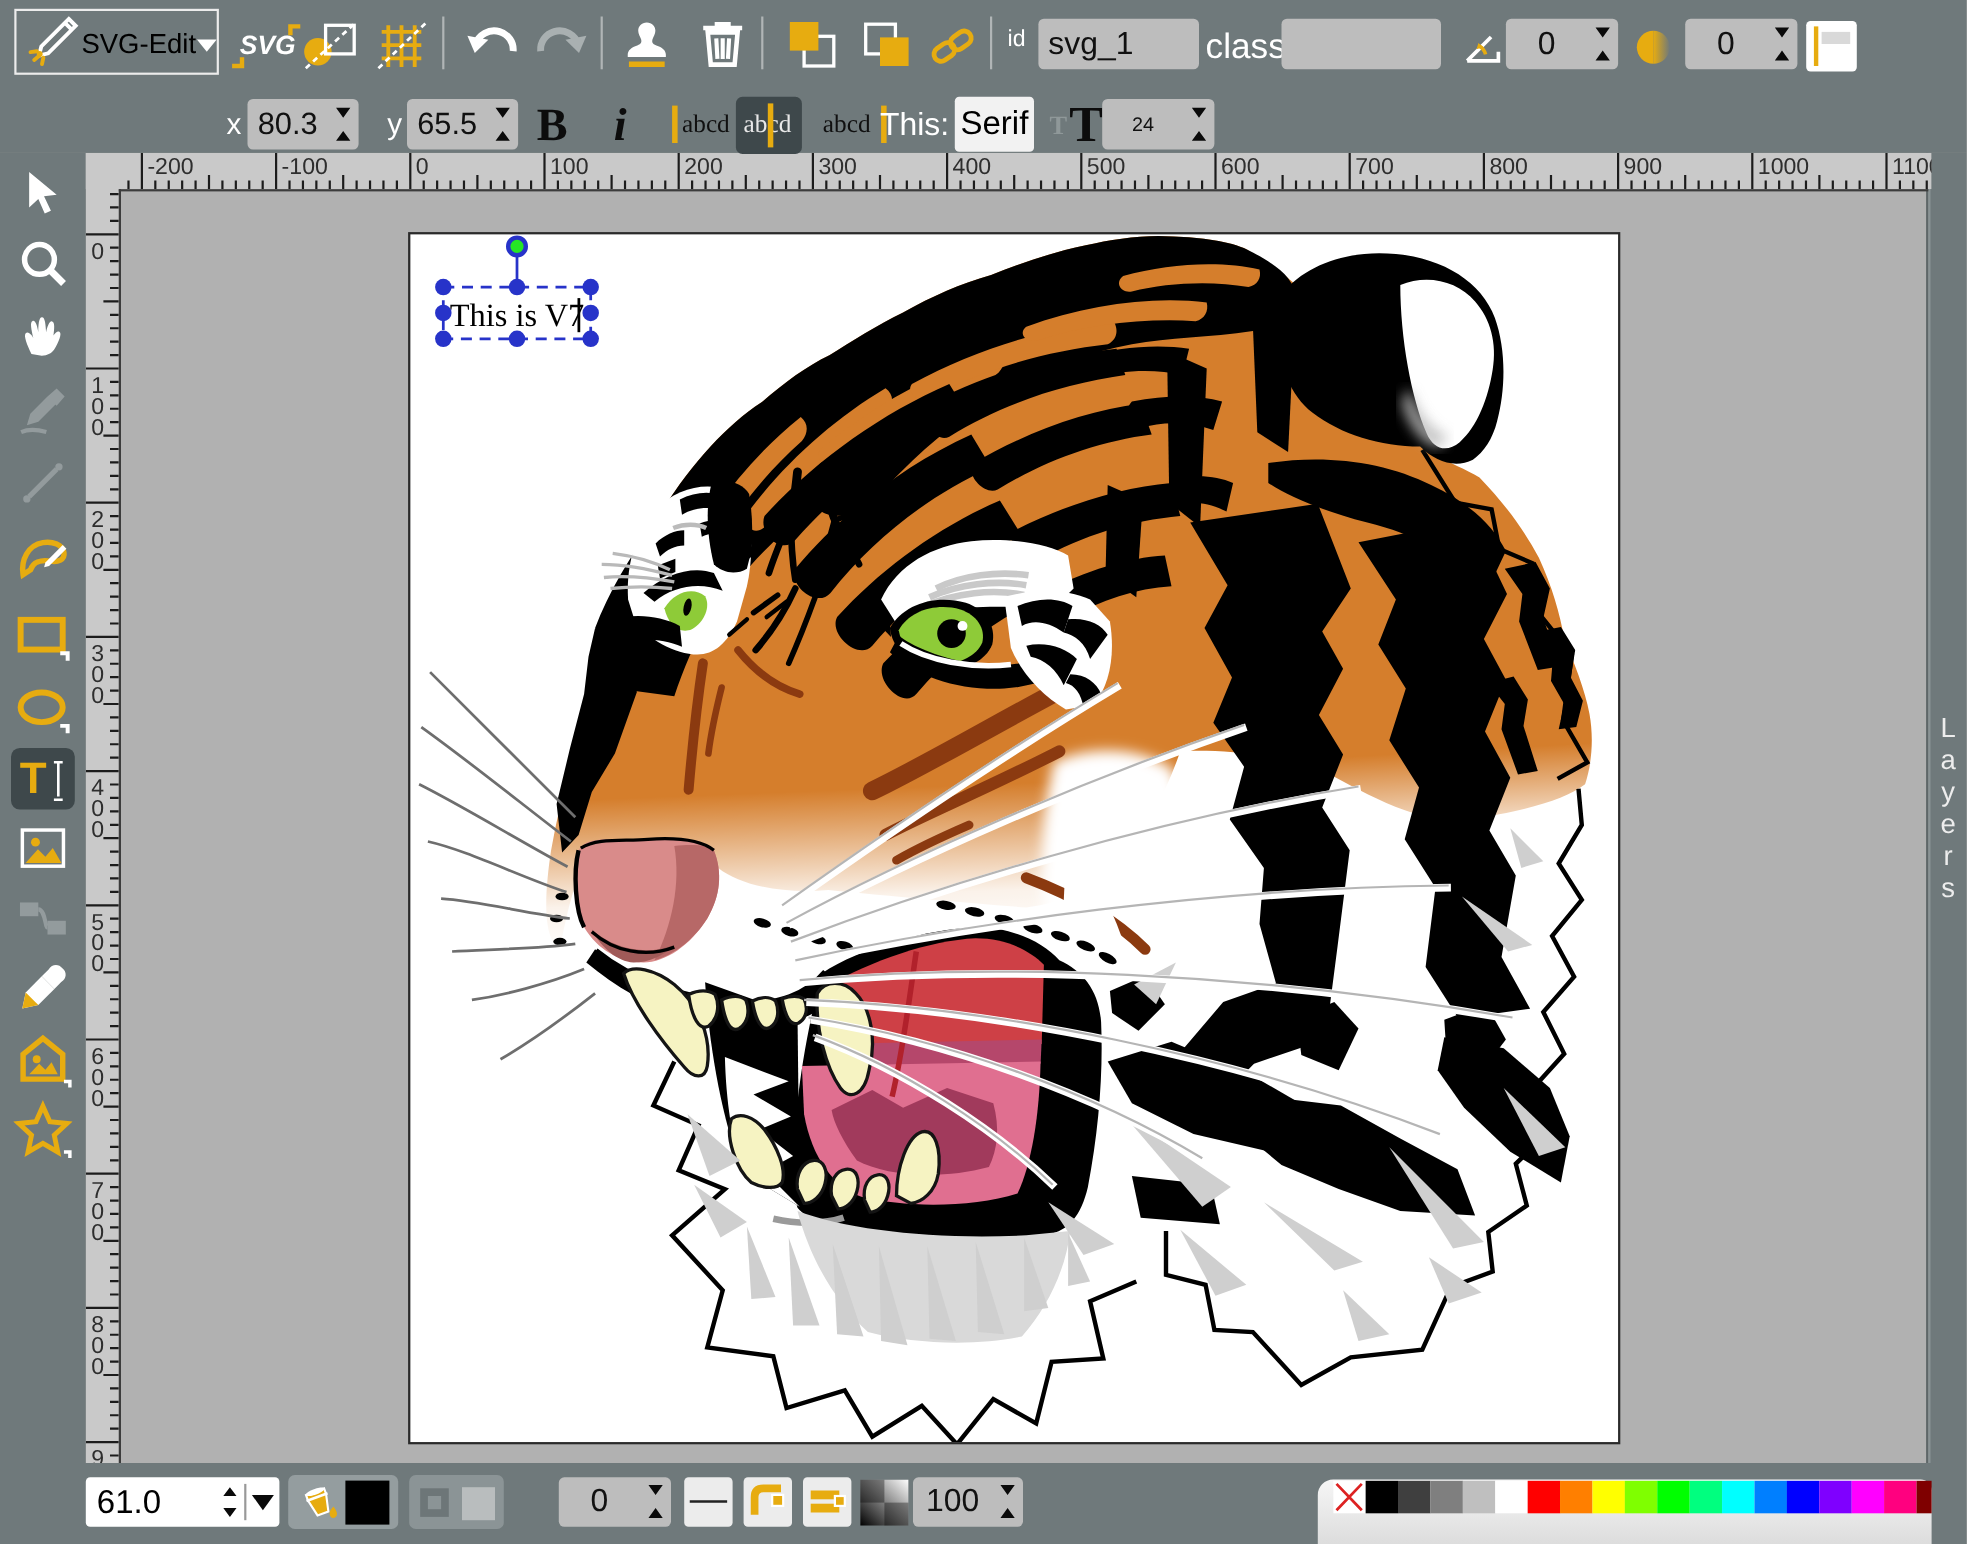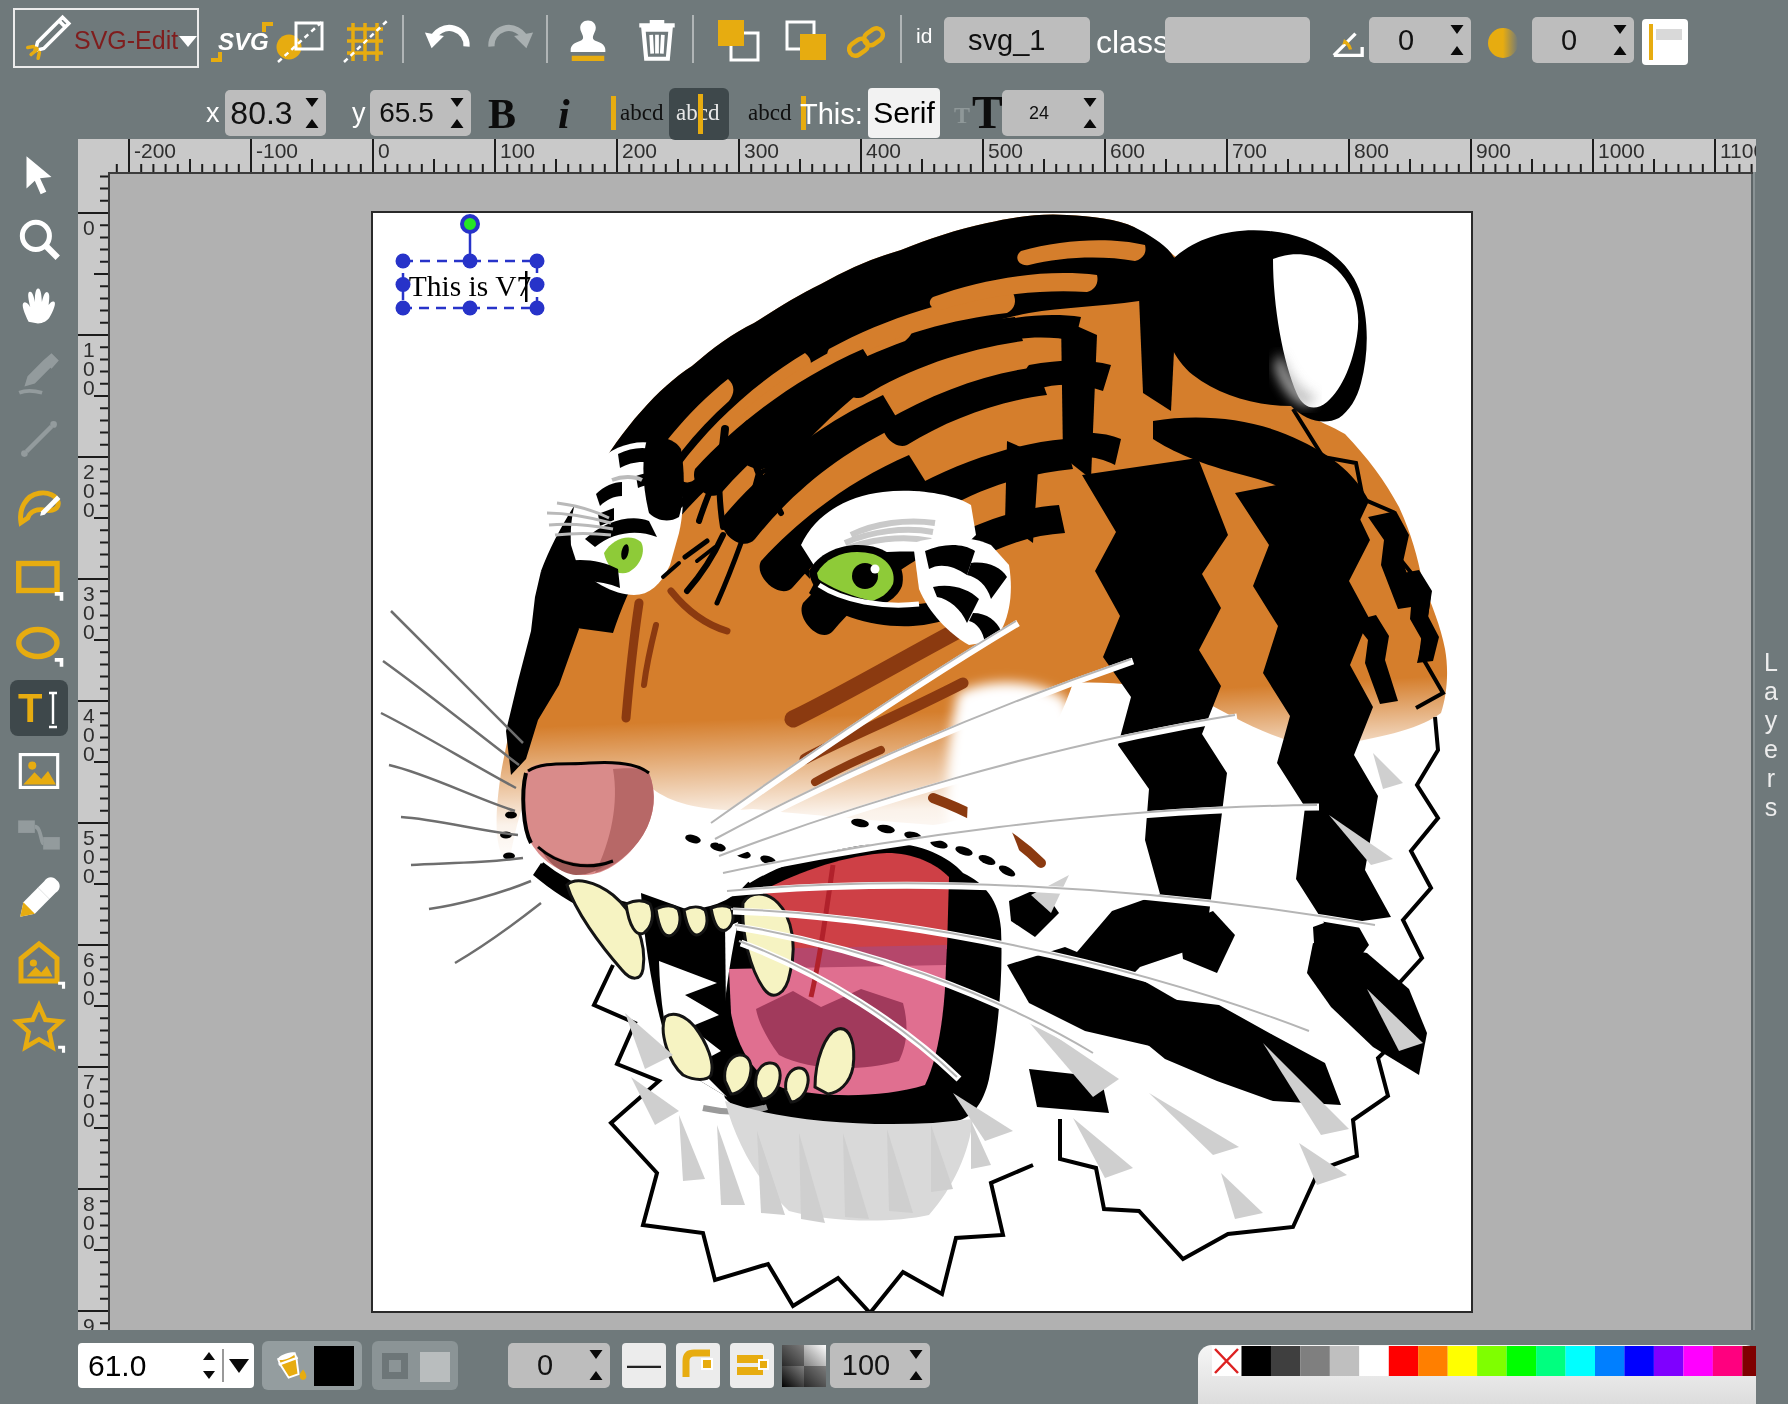--- a/index.html
+++ b/index.html
@@ -304,21 +304,21 @@
 </div>
 
 <div class="abs" style="left:13px;top:8px;width:186px;height:60px;border:2px solid #ececec"></div>
 <svg class="abs" style="left:24px;top:12px" width="50" height="50" viewBox="0 0 24 24">
  <path d="M18.5 2.5 L21.5 5.5 L9.5 17.5 L5.5 18.5 L6.5 14.5 Z M16.8 4.2 l3 3" fill="none" stroke="#fff" stroke-width="1.7"></path>
  <g stroke="#e7ac10" stroke-width="1.7" stroke-linecap="round">
       <path d="M4.6 16.6 l-2.8 .4 M5.6 18.6 l-2.2 1.8 M7.4 19.4 l-.6 2.8"></path>
     </g>
  <circle cx="5.8" cy="17.8" r="1.3" fill="#e7ac10"></circle>
 </svg>
-<div class="abs" style="left:74px;top:26px;font-size:25px;color:#7f1d1d">SVG-Edit</div>
+<div class="abs" style="left:74px;top:26px;font-size:25px;color:#000000">SVG-Edit</div>
 <svg class="abs" style="left:177px;top:34px" width="20" height="15">
     <path d="M2 2 L20 2 L11 13 Z" fill="#fff"></path>
   </svg>
 <div class="abs" style="left:218px;top:28px;font-size:24px;font-weight:bold;color:#fff;font-style:italic">SVG</div>
 <svg class="abs" style="left:206px;top:18px" width="72" height="48">
     <path d="M14 34 v8 h-9 M58 14 v-8 h9" stroke="#e7ac10" stroke-width="4" fill="none"></path>
   </svg>
 <svg class="abs" style="left:274px;top:16px" width="56" height="50">
  <circle cx="15" cy="31" r="12.5" fill="#e7ac10"></circle>
  <rect x="22" y="7" width="26" height="26" fill="none" stroke="#fff" stroke-width="3"></rect>
@@ -356,21 +356,21 @@
  <rect x="20" y="18" width="26" height="26" fill="#e7ac10"></rect>
 </svg>
 <svg class="abs" style="left:842px;top:20px" width="48" height="44" viewBox="0 0 24 24">
  <g fill="none" stroke="#e7ac10" stroke-width="2.4" transform="rotate(-35 12 12)">
  <rect x="1.5" y="8.5" width="11" height="7" rx="3.5"></rect>
  <rect x="11.5" y="8.5" width="11" height="7" rx="3.5"></rect>
  </g>
 </svg>
 <div style="position:absolute;left:900px;top:15px;width:2px;height:48px;background:rgba(255,255,255,.45)"></div>
 <div class="abs" style="left:916px;top:24px;font-size:21px;color:#fff">id</div>
-<div class="abs" style="left:944px;top:17px;width:146px;height:46px;background:#bdbdbd;border-radius:5px;font-size:29px;color:#101010;line-height:46px;padding-left:24px">svg_1</div>
+<div class="abs" style="left:944px;top:17px;width:146px;height:46px;background:#bdbdbd;border-radius:5px;font-size:29px;color:#101010;line-height:46px;padding-left:9px">svg_1</div>
 <div class="abs" style="left:1096px;top:24px;font-size:32px;color:#fff">class</div>
 <div class="abs" style="left:1165px;top:17px;width:145px;height:46px;background:#bdbdbd;border-radius:5px"></div>
 <svg class="abs" style="left:1328px;top:22px" width="40" height="40" viewBox="0 0 24 24">
  <path d="M3.5 20 L20.5 20 L20.5 15" stroke="#fff" stroke-width="2" fill="none"></path>
  <path d="M3.5 20 L16.5 7" stroke="#fff" stroke-width="2"></path>
  <path d="M13.5 16.5 A7 7 0 0 0 9.8 11.8" stroke="#e7ac10" stroke-width="2" fill="none"></path>
  <path d="M8.6 13.6 l1 -3.4 2.6 2.2 Z" fill="#e7ac10"></path>
 </svg>
 <div style="position:absolute;left:1369px;top:17px;width:102px;height:46px;background:#bdbdbd;border-radius:5px"></div>
 <div style="position:absolute;left:1369px;top:17px;width:74px;height:46px;line-height:46px;text-align:center;font-size:29px;color:#111">0</div>
@@ -391,21 +391,21 @@
 <div style="position:absolute;left:1532px;top:17px;width:74px;height:46px;line-height:46px;text-align:center;font-size:29px;color:#111">0</div>
 <svg style="position:absolute;left:1608px;top:17px" width="24" height="46">
     <path d="M12 17 l6.5 -9 h-13 Z M12 29 l6.5 9 h-13 Z" fill="#0a0a0a"></path>
   </svg>
 <div class="abs" style="left:1642px;top:19px;width:46px;height:46px;background:#fff;border-radius:4px"></div>
 <div class="abs" style="left:1649px;top:24px;width:4px;height:36px;background:#e7ac10"></div>
 <div class="abs" style="left:1656px;top:29px;width:26px;height:11px;background:#d9d9d9"></div>
 
 <div class="abs" style="left:206px;top:98px;font-size:27px;color:#fff">x</div>
 <div style="position:absolute;left:225px;top:90px;width:101px;height:46px;background:#bdbdbd;border-radius:5px"></div>
-<div style="position:absolute;left:225px;top:90px;width:73px;height:46px;line-height:46px;text-align:center;font-size:32px;color:#111">80.3</div>
+<div style="position:absolute;left:225px;top:90px;width:73px;height:46px;line-height:46px;text-align:center;font-size:28px;color:#111">80.3</div>
 <svg style="position:absolute;left:300px;top:90px" width="24" height="46">
     <path d="M12 17 l6.5 -9 h-13 Z M12 29 l6.5 9 h-13 Z" fill="#0a0a0a"></path>
   </svg>
 <div class="abs" style="left:352px;top:98px;font-size:27px;color:#fff">y</div>
 <div style="position:absolute;left:370px;top:90px;width:101px;height:46px;background:#bdbdbd;border-radius:5px"></div>
 <div style="position:absolute;left:370px;top:90px;width:73px;height:46px;line-height:46px;text-align:center;font-size:28px;color:#111">65.5</div>
 <svg style="position:absolute;left:445px;top:90px" width="24" height="46">
     <path d="M12 17 l6.5 -9 h-13 Z M12 29 l6.5 9 h-13 Z" fill="#0a0a0a"></path>
   </svg>
 <div class="abs" style="left:488px;top:90px;font-size:42px;color:#0c0c0c;font-family:'Liberation Serif',serif;font-weight:bold">B</div>

